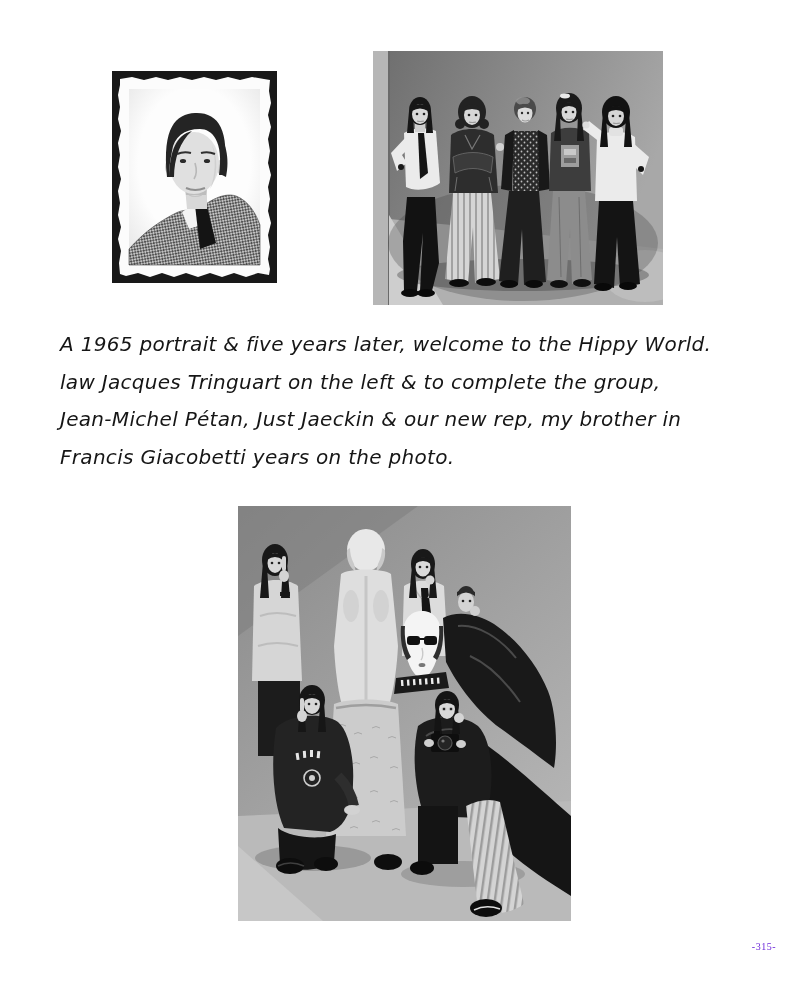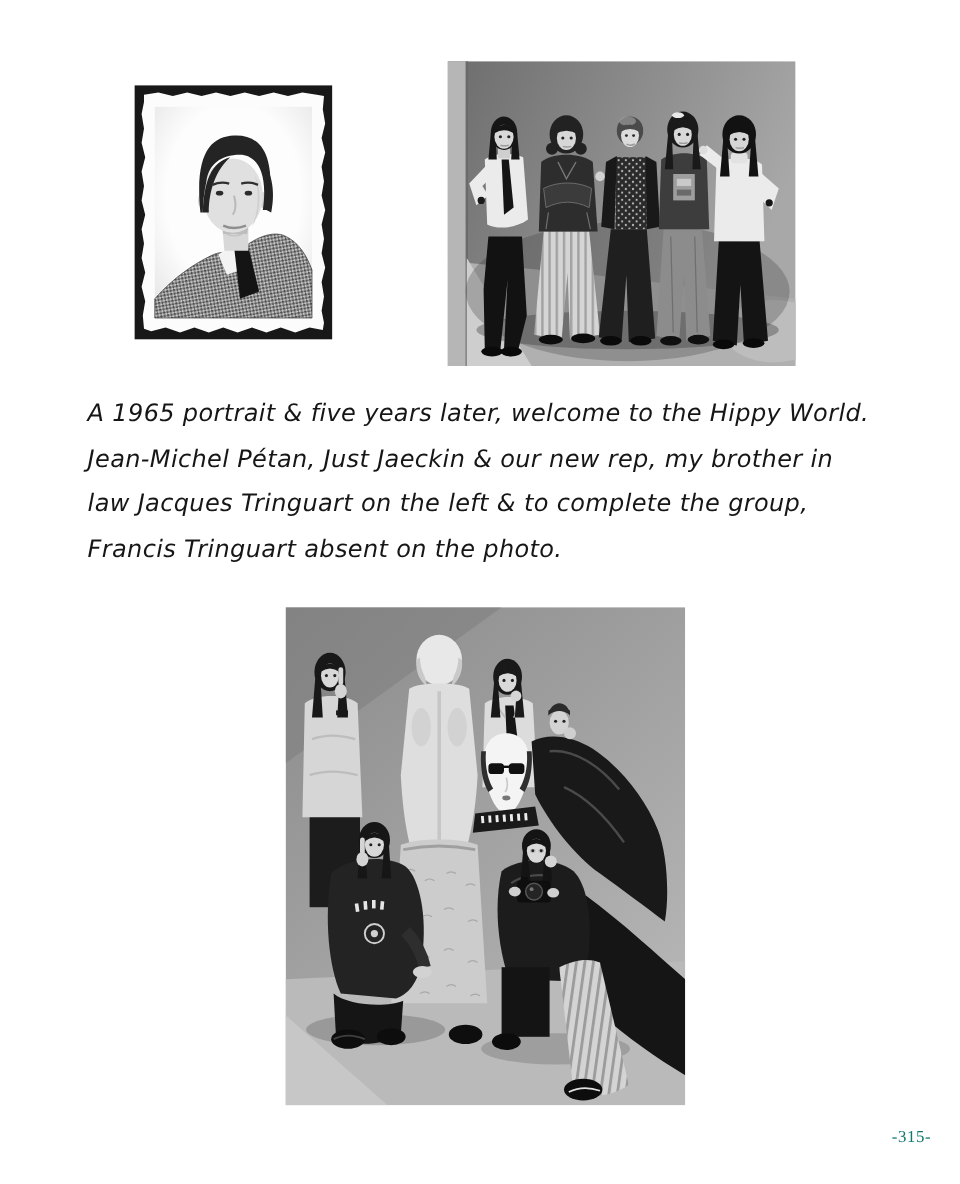--- a/index.html
+++ b/index.html
@@ -14,26 +14,26 @@
   .photo-group1   { left:373px; top:51px;  width:290px; height:254px; }
   .photo-group2   { left:238px; top:506px; width:333px; height:415px; }
 
   .caption {
     position:absolute; left:60px; top:326px; width:710px;
     color:#161616;
     font-family:"DejaVu Sans", sans-serif;
     font-style:italic;
     font-size:20px; letter-spacing:0.3px;
   }
-  .cap-line { height:37.6px; line-height:37.6px; white-space:nowrap;margin-left:13px; }
+  .cap-line { height:37.6px; line-height:37.6px; white-space:nowrap; }
 
   .page-number {
     position:absolute; top:941px; right:24px;
     font-family:"Liberation Serif", serif;
-    font-size:14px; color:#0f766e; letter-spacing:0.5px;
+    font-size:10px; color:#6d28d9; letter-spacing:0.5px;
   }
 </style>
 </head>
 <body>
 
 <div class="page">
 
   <figure class="photo-portrait" role="img" aria-label="Black-and-white 1965 studio portrait of a young man with dark side-parted hair wearing a tweed jacket, white shirt and dark tie; deckle-edged print mounted in a black frame">
     <svg viewBox="0 0 165 212" preserveAspectRatio="none">
       <defs>
@@ -210,23 +210,23 @@
         <path d="M234,58 Q243,51 252,58 L252,62 Q243,56 234,62 Z" fill="#121212"></path>
         <circle cx="240" cy="65" r="1.3" fill="#222222"></circle>
         <circle cx="247" cy="65" r="1.3" fill="#222222"></circle>
         <path d="M240,72 Q243,73 247,72" stroke="#9a9a9a" stroke-width="1.2" fill="none"></path>
       </g>
     </svg>
   </figure>
 
   <div class="caption">
     <div class="cap-line">A 1965 portrait &amp; five years later, welcome to the Hippy World.</div>
+    <div class="cap-line">law Jacques Tringuart on the left &amp; to complete the group,</div>
     <div class="cap-line">Jean-Michel Pétan, Just Jaeckin &amp; our new rep, my brother in</div>
-    <div class="cap-line">law Jacques Tringuart on the left &amp; to complete the group,</div>
-    <div class="cap-line">Francis Tringuart absent on the photo.</div>
+    <div class="cap-line">Francis Giacobetti years on the photo.</div>
   </div>
 
   <figure class="photo-group2" role="img" aria-label="Black-and-white studio photograph of a group posed around a figure seen from behind with a bald head and furry trousers; one man holds a cut-out face wearing sunglasses, another leans in a leather jacket, two crouch in front, one holding a camera, one in striped flares">
     <svg viewBox="0 0 333 415" preserveAspectRatio="none">
       <defs>
         <linearGradient id="wall2" x1="0" y1="0" x2="0.7" y2="1">
           <stop offset="0" stop-color="#8a8a8a"></stop>
           <stop offset="1" stop-color="#b6b6b6"></stop>
         </linearGradient>
         <pattern id="bstripes" width="7" height="7" patternUnits="userSpaceOnUse" patternTransform="rotate(8)">

